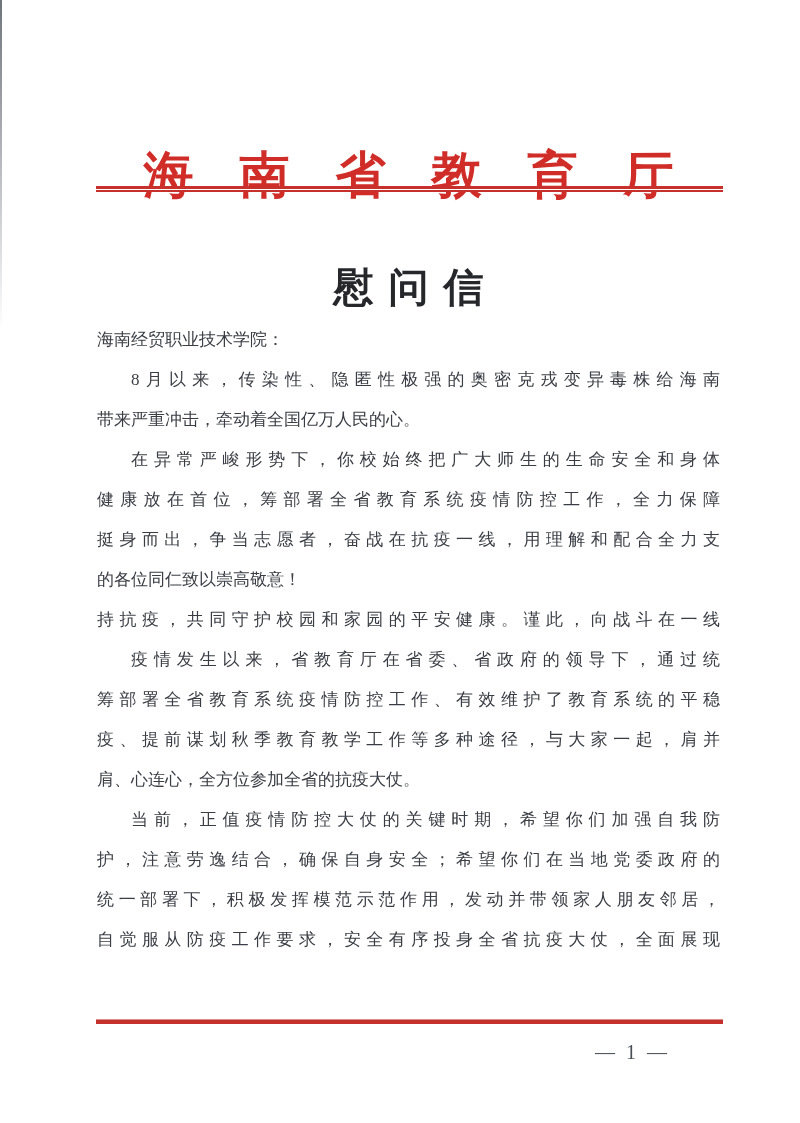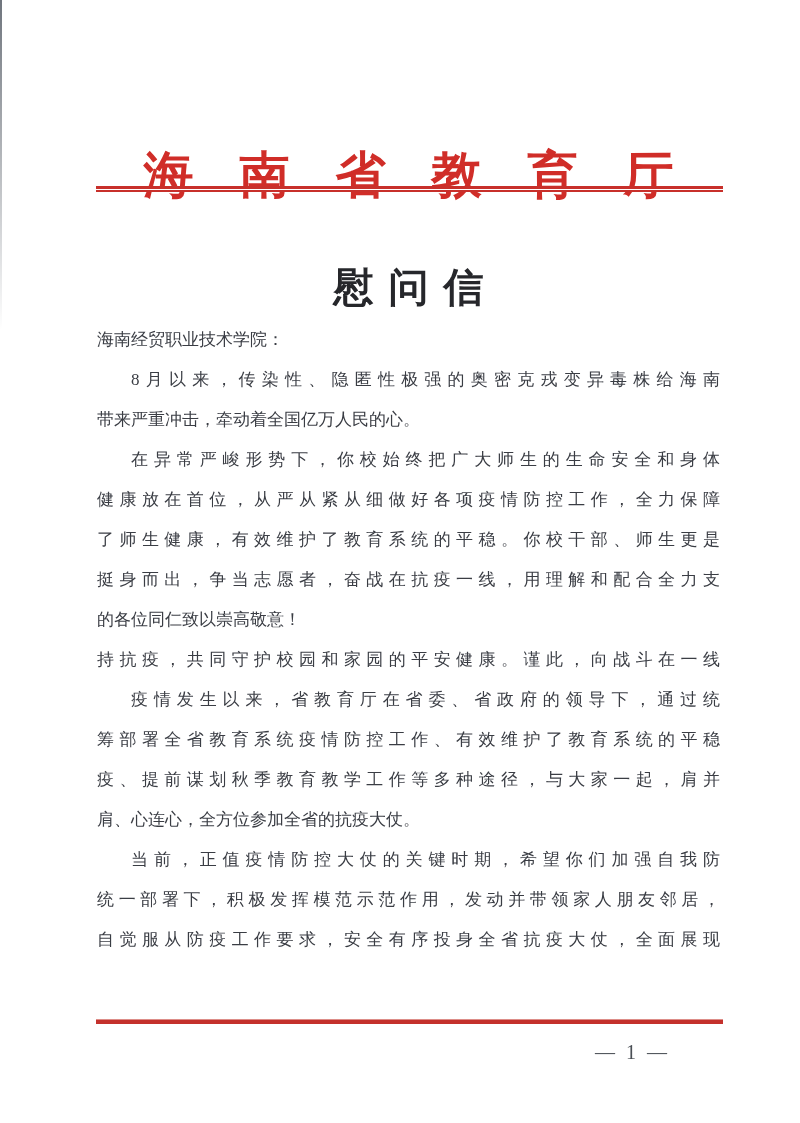--- a/index.html
+++ b/index.html
@@ -91,29 +91,29 @@
   <h1 class="letterhead">海南省教育厅</h1>
   <div class="rule-double"></div>
 
   <h2 class="letter-title">慰问信</h2>
 
   <div class="body-block">
     <div class="line">海南经贸职业技术学院：</div>
     <div class="line indent fill">8月以来，传染性、隐匿性极强的奥密克戎变异毒株给海南</div>
     <div class="line">带来严重冲击，牵动着全国亿万人民的心。</div>
     <div class="line indent fill">在异常严峻形势下，你校始终把广大师生的生命安全和身体</div>
-    <div class="line fill">健康放在首位，从严从紧从细做好各项疫情防控工作，全力保障</div>
-    <div class="line fill">了师生健康，有效维护了教育系统的平稳。你校干部、师生更是</div>
+    <div class="line fill">健康放在首位，筹部署全省教育系统疫情防控工作，全力保障</div>
     <div class="line fill">挺身而出，争当志愿者，奋战在抗疫一线，用理解和配合全力支</div>
     <div class="line">的各位同仁致以崇高敬意！</div>
     <div class="line fill">持抗疫，共同守护校园和家园的平安健康。谨此，向战斗在一线</div>
     <div class="line indent fill">疫情发生以来，省教育厅在省委、省政府的领导下，通过统</div>
     <div class="line fill">筹部署全省教育系统疫情防控工作、有效维护了教育系统的平稳</div>
     <div class="line fill">疫、提前谋划秋季教育教学工作等多种途径，与大家一起，肩并</div>
     <div class="line">肩、心连心，全方位参加全省的抗疫大仗。</div>
     <div class="line indent fill">当前，正值疫情防控大仗的关键时期，希望你们加强自我防</div>
+    <div class="line fill">护，注意劳逸结合，确保自身安全；希望你们在当地党委政府的</div>
     <div class="line fill">统一部署下，积极发挥模范示范作用，发动并带领家人朋友邻居，</div>
     <div class="line fill">自觉服从防疫工作要求，安全有序投身全省抗疫大仗，全面展现</div>
   </div>
 
   <div class="rule-bottom"></div>
   <div class="page-number">— 1 —</div>
 </div>
 
 </body></html>

